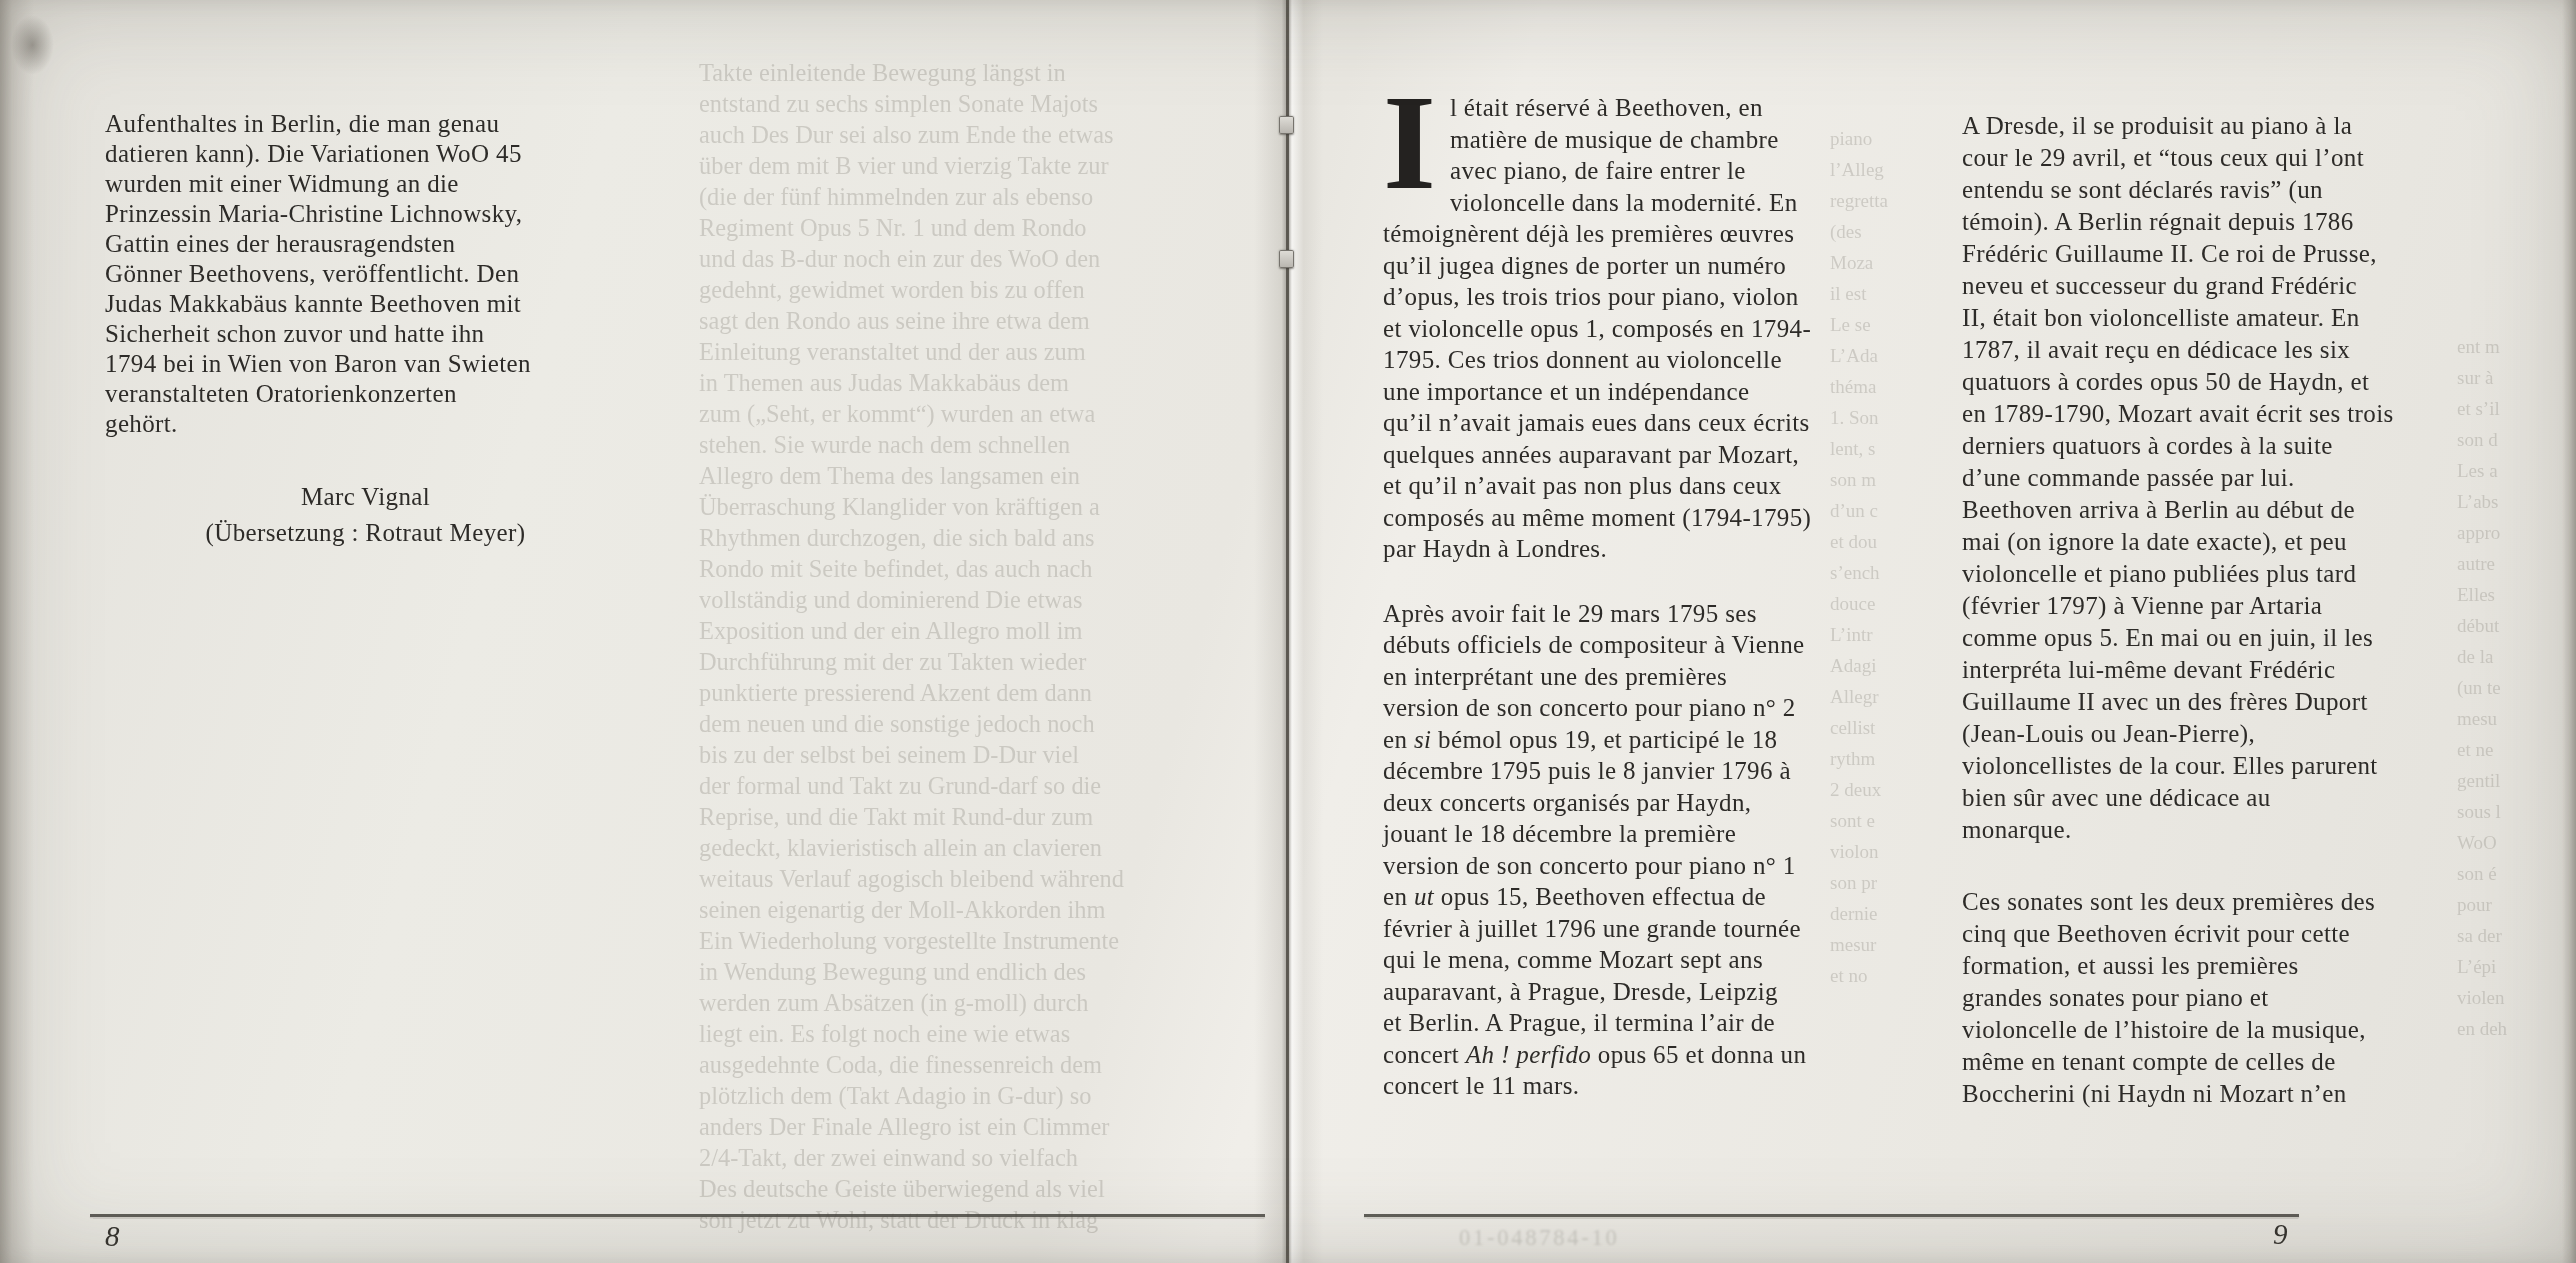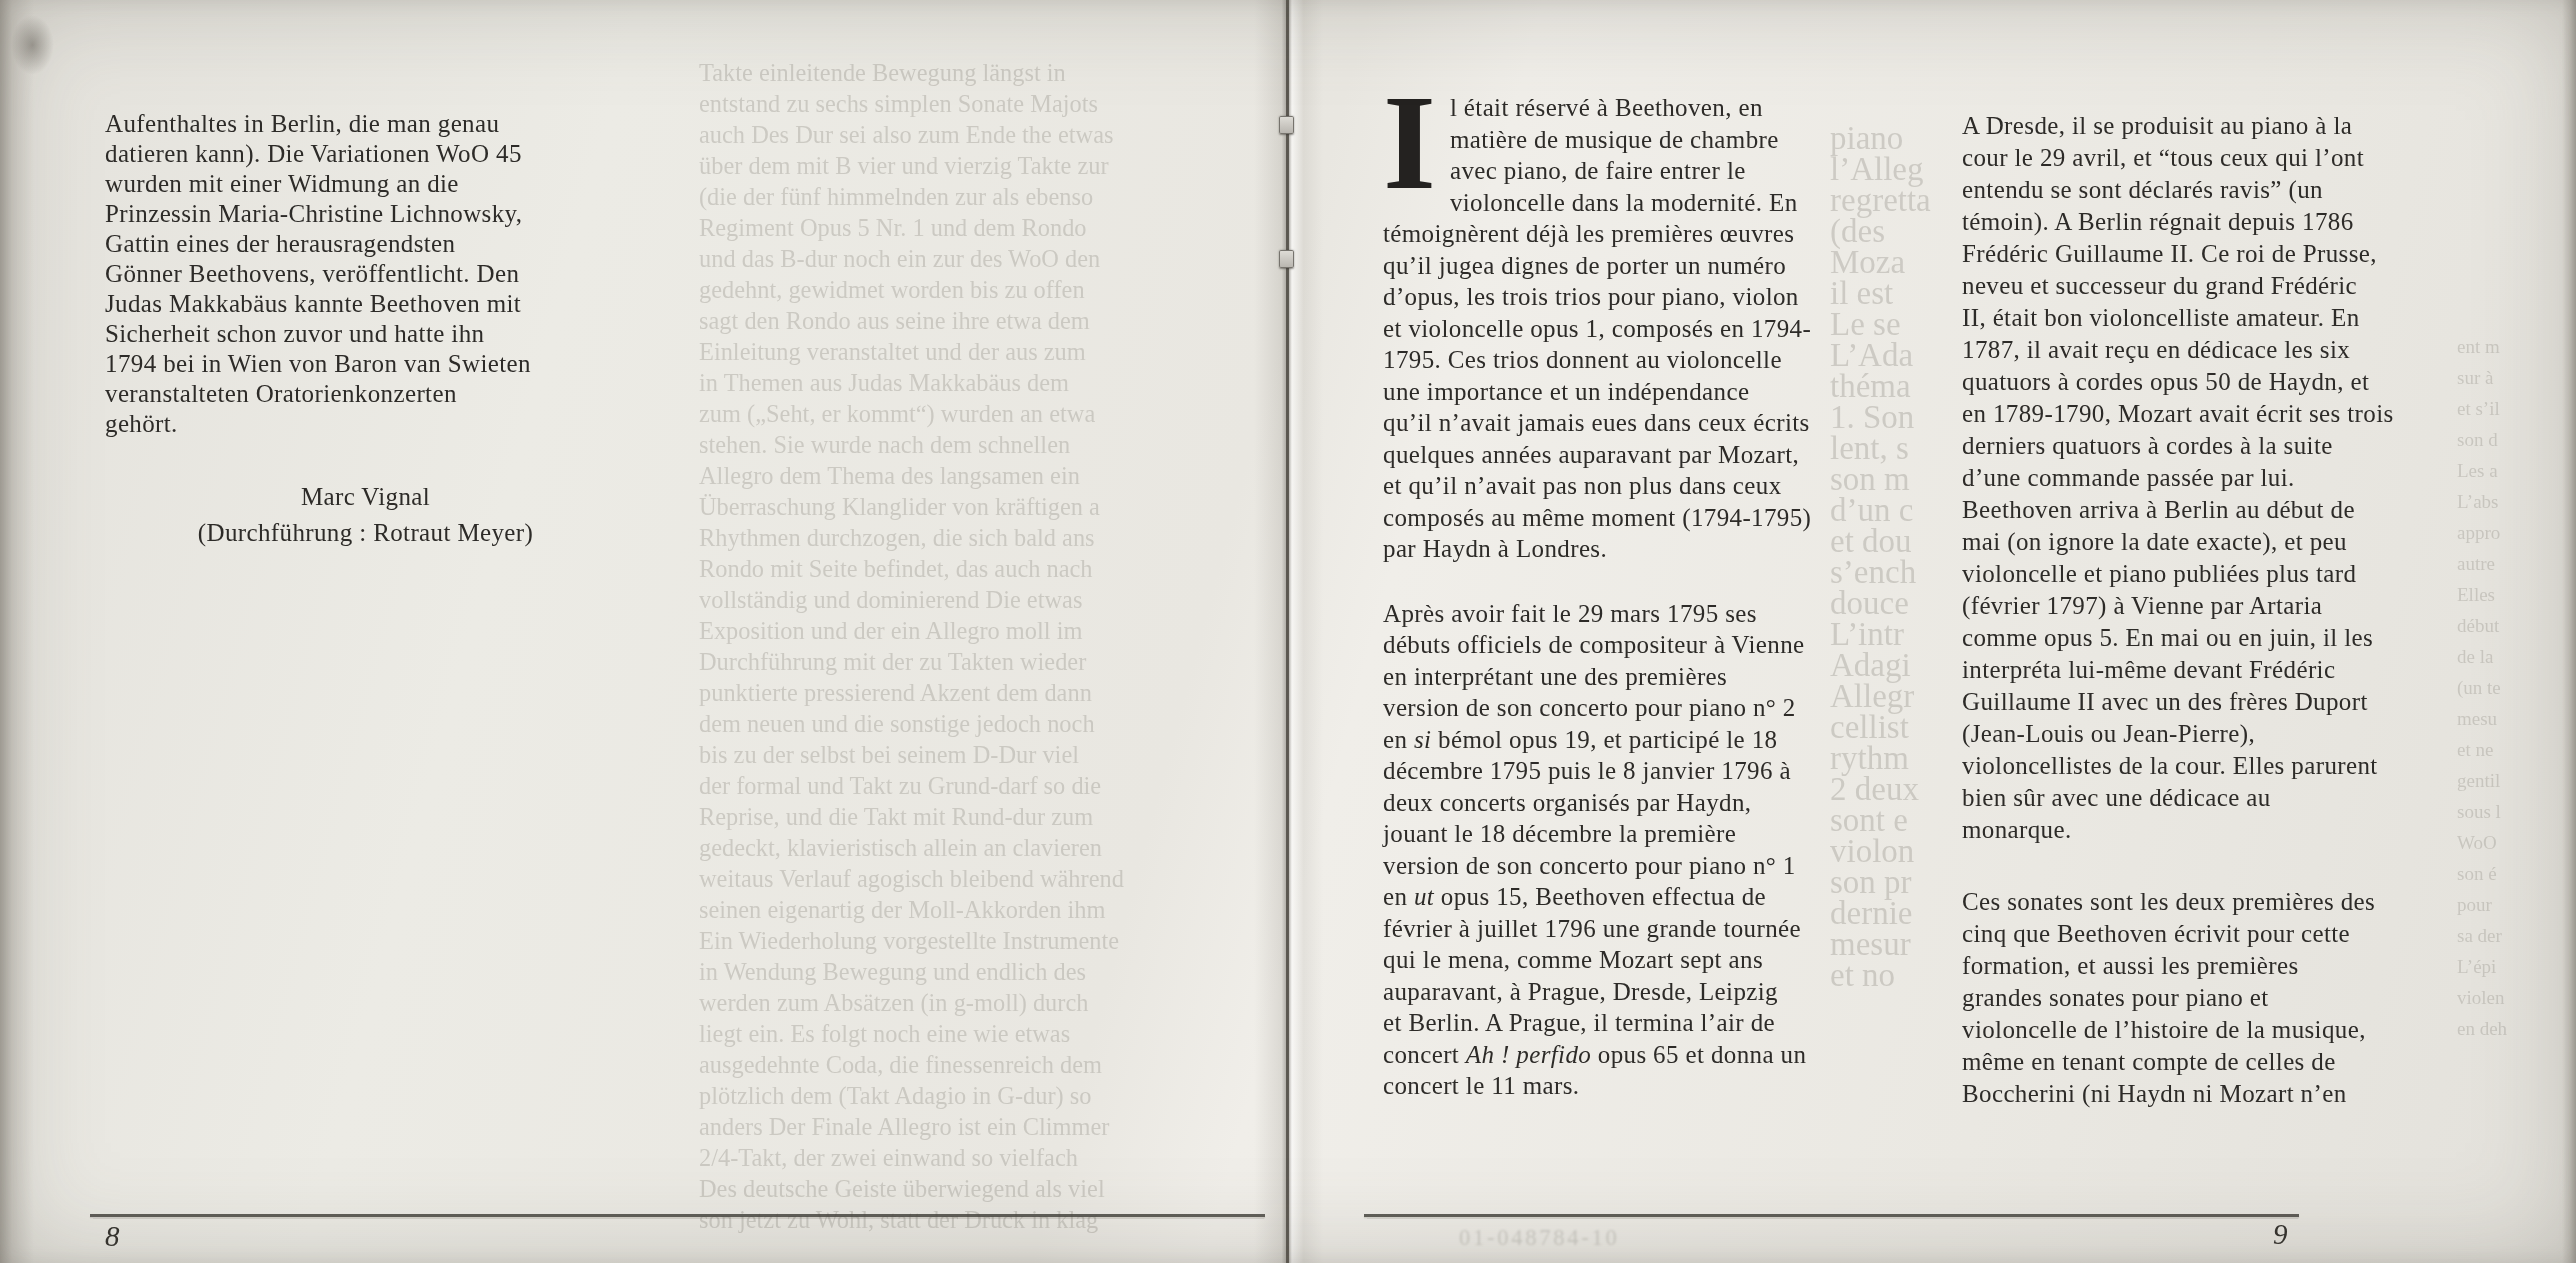--- a/index.html
+++ b/index.html
@@ -38,21 +38,21 @@
   .fr-col2 .tline{line-height:32px;}
   .para2{margin-top:33px;}
   .para2b{margin-top:40px;}
   .dropcap{
     float:left;font-weight:bold;color:#242220;
     font-size:136px;line-height:87px;height:89px;
     margin:7.2px 13.6px 0 0;
   }
 
   
-  .ghost-mid{left:1830px;top:123px;width:128px;font-size:33px;}
+  .ghost-mid{left:1830px;top:123px;width:128px;font-size:19px;}
   .ghost-right{left:2457px;top:331px;width:114px;font-size:19px;}
   .ghost-code{left:1459px;top:1225px;font-size:22.6px;letter-spacing:2.7px;color:#aeaca5;opacity:0.5;filter:blur(0.9px);}
 
   
   .rule{height:2.7px;background:#46443f;opacity:0.85;box-shadow:0 1.8px 0.9px rgba(70,65,58,0.18);}
   .rule-left{left:90px;top:1214px;width:1175px;}
   .rule-right{left:1364px;top:1214px;width:935px;}
   .folio{font-style:italic;font-size:29px;color:#33312d;}
   .folio-left{left:105px;top:1220px;}
   .folio-right{left:2273px;top:1218px;}
@@ -145,21 +145,21 @@
         <div class="tline">Gattin eines der herausragendsten</div>
         <div class="tline">Gönner Beethovens, veröffentlicht. Den</div>
         <div class="tline">Judas Makkabäus kannte Beethoven mit</div>
         <div class="tline">Sicherheit schon zuvor und hatte ihn</div>
         <div class="tline">1794 bei in Wien von Baron van Swieten</div>
         <div class="tline">veranstalteten Oratorienkonzerten</div>
         <div class="tline">gehört.</div>
       </div>
     <div class="sig-block">
       <div>Marc Vignal</div>
-      <div>(Durchführung : Rotraut Meyer)</div>
+      <div>(Übersetzung : Rotraut Meyer)</div>
     </div>
   </div>
 
   <div class="abs rule rule-left"></div>
   <div class="abs folio folio-left">8</div>
 
   <div class="abs gutter-band"></div>
   <div class="abs gutter-line"></div>
   <div class="abs staple staple-top"></div>
   <div class="abs staple staple-bottom"></div>

